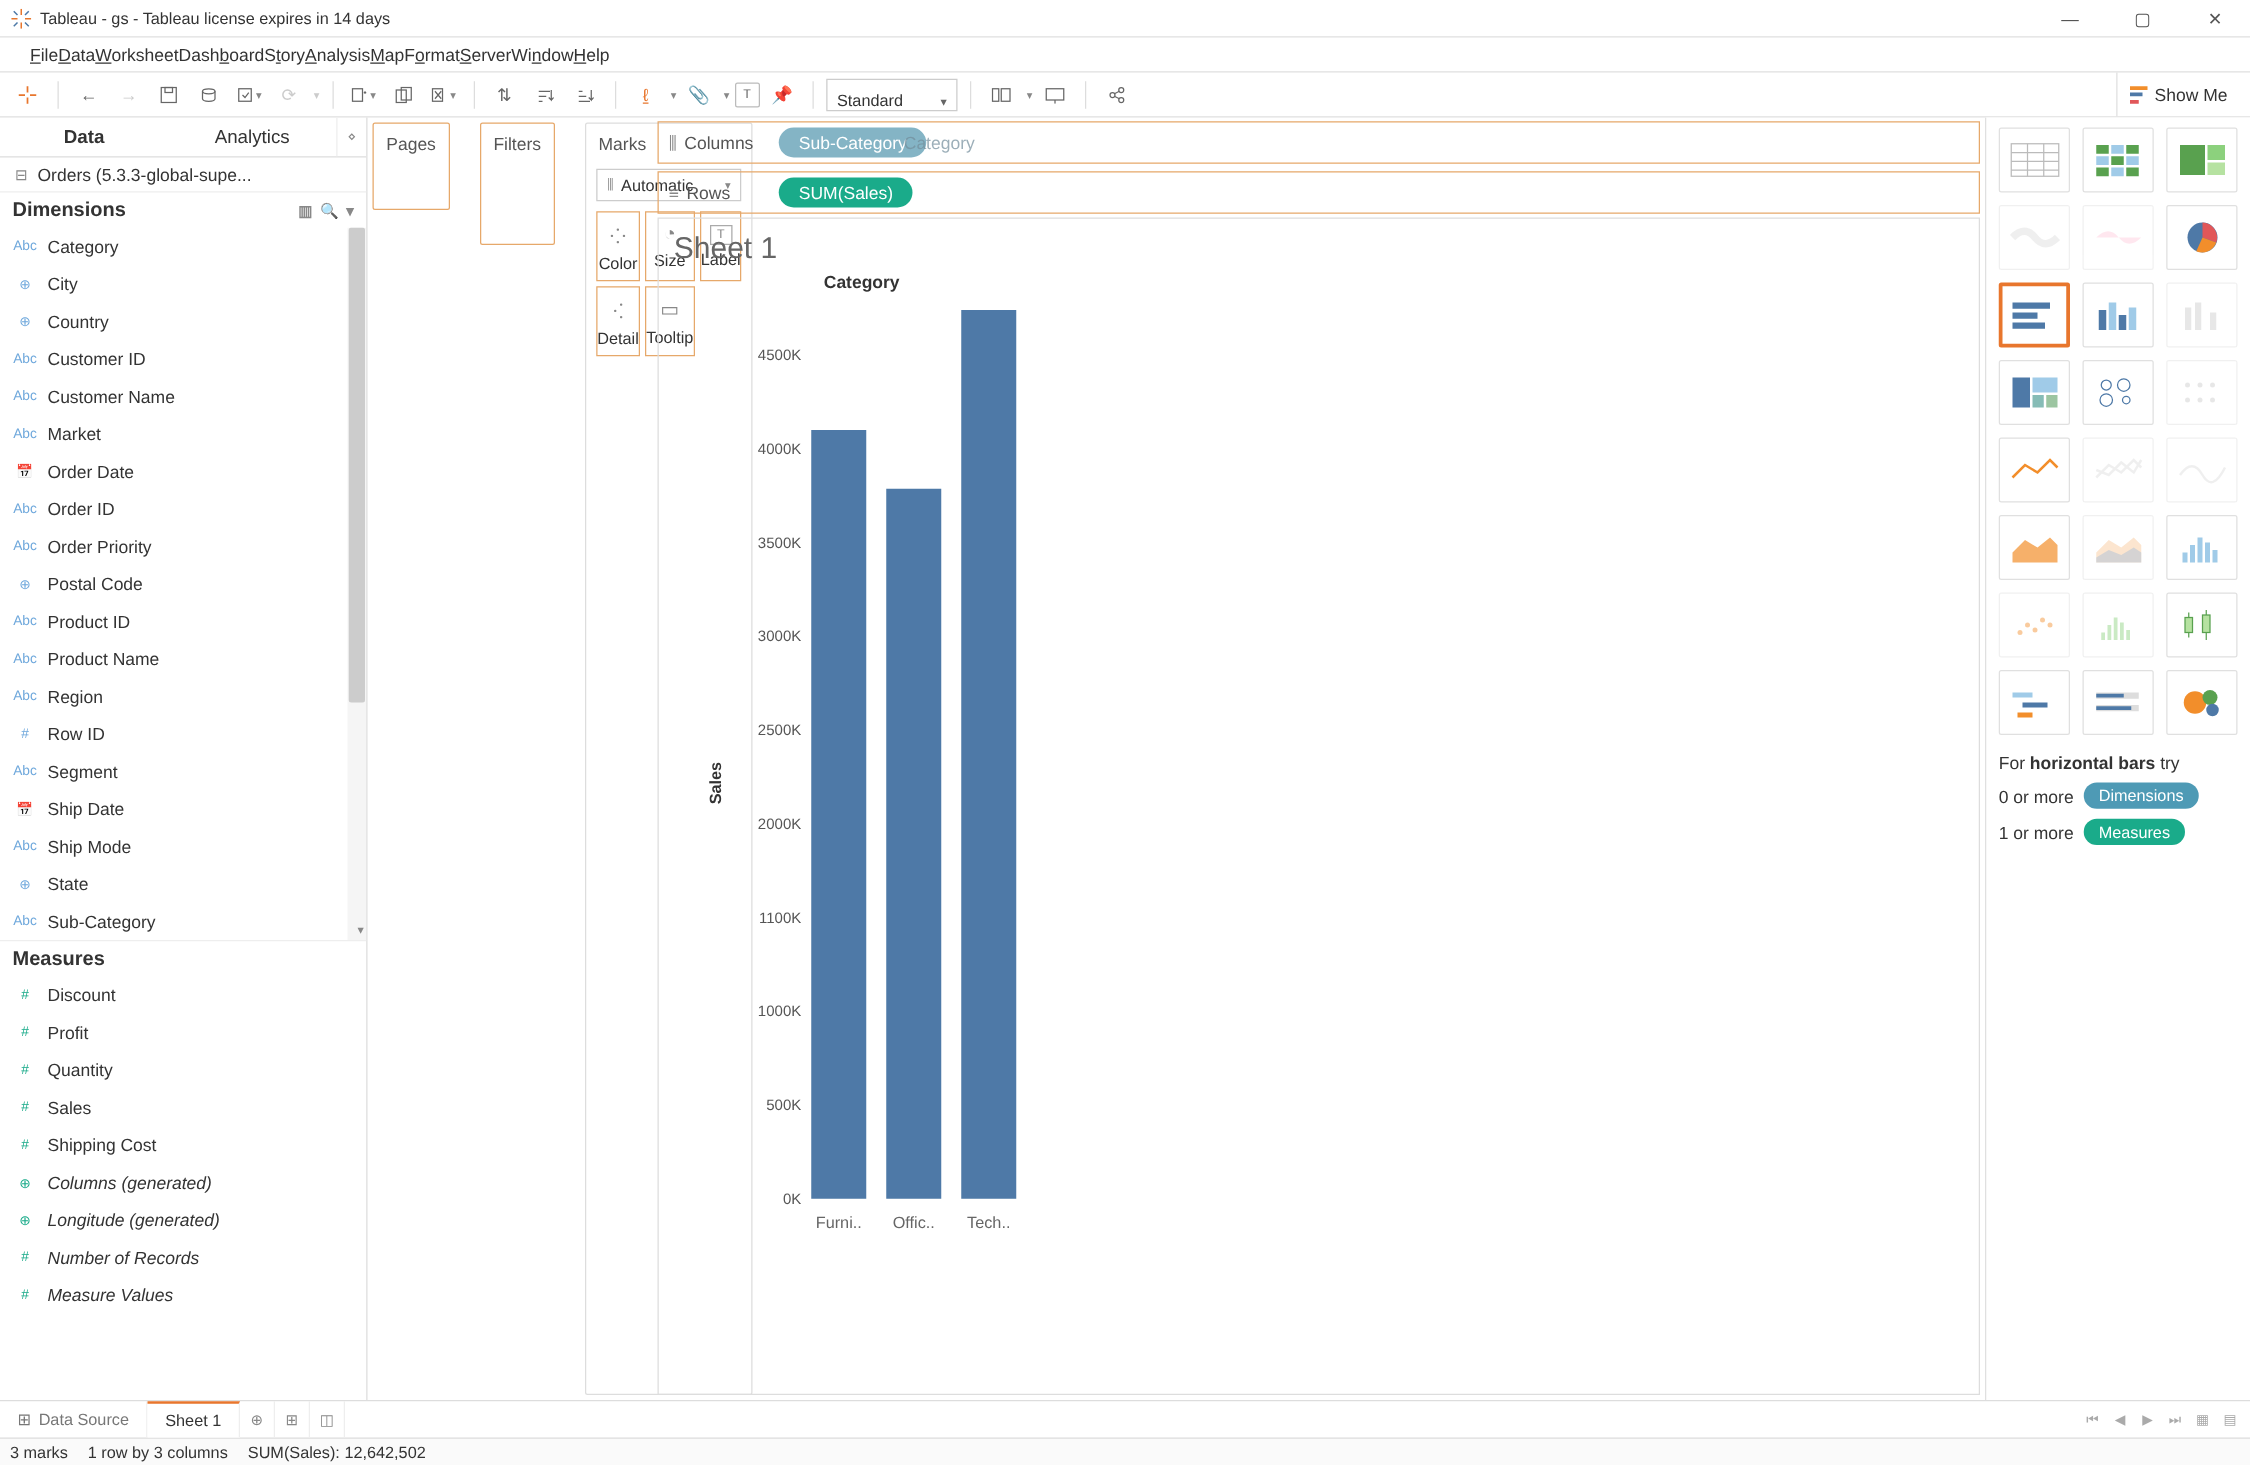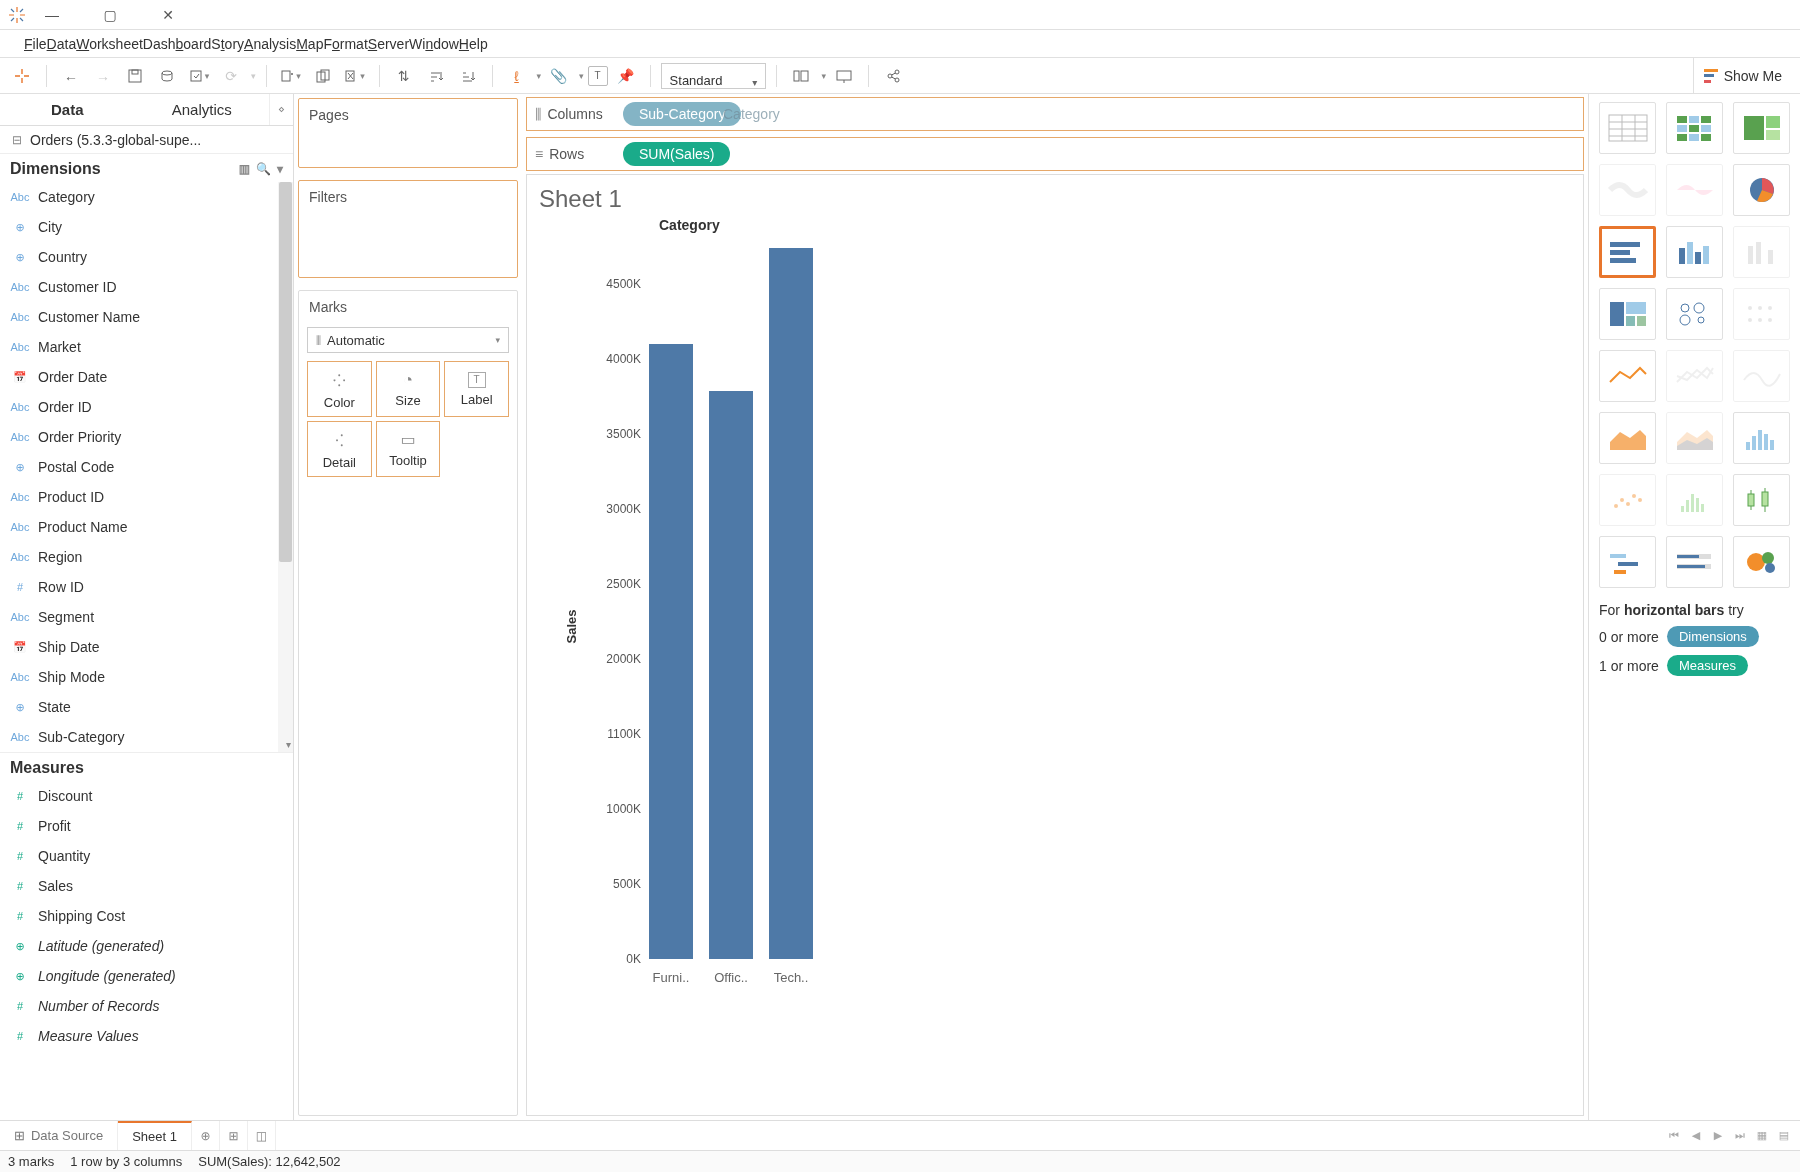--- a/index.html
+++ b/index.html
@@ -48,21 +48,21 @@
 .fl-thumb { position:absolute; right:1px; top:0; width:13px; height:380px; background:#ccc; border-radius:2px;}
 .fl-items { padding-right:16px; }
 .fl-item { height: 30px; display:flex; align-items:center; padding: 0 10px; gap:8px; font-size:14px; cursor:pointer;}
 .fl-item .t-ico { width:20px; font-size:11px; color:#6fa8dc; text-align:center;}
 .fl-item .t-ico.green { color: #1aab8a; }
 .fl-item.italic span.label { font-style: italic; }
 
 .measures-block { border-top: 1px solid #eee; flex:1;}
 
 
-.midcol { width: 228px; display:flex; flex-direction:column; gap:12px; padding: 4px; }
+.midcol { width: 228px; display:flex; flex-direction:row; gap:24px; padding: 4px; }
 .shelf { border:1px solid #e6a86a; border-radius:2px; background:#fff;}
 .shelf.neutral{ border-color:#ddd;}
 .shelf-title { font-size: 14px; color:#555; padding: 8px 10px;}
 .shelf.pages { height: 70px;}
 .shelf.filters { height: 98px;}
 .shelf.marks { flex: 1; }
 .shelf .automatic { margin: 4px 8px; border:1px solid #ccc; height:26px; display:flex; align-items:center; padding:0 8px; font-size:13px; justify-content:space-between;}
 .mark-grid { display:grid; grid-template-columns: repeat(3, 1fr); gap:4px; padding: 4px 8px;}
 .mark-cell { border:1px solid #e6a86a; height:56px; display:flex; flex-direction:column; align-items:center; justify-content:center; gap:4px; font-size:13px; cursor:pointer;}
 .mark-cell .mi { font-size:16px; color:#888;}
@@ -120,20 +120,21 @@
 
 <div class="titlebar">
   <span class="logo">
     <svg width="16" height="16" viewBox="0 0 16 16">
         <g fill="none" stroke-width="1.2">
           <path stroke="#e8762d" d="M8 0v5M8 11v5M0 8h5M11 8h5"></path>
           <path stroke="#4e79a7" d="M2 2l3 3M11 11l3 3M14 2l-3 3M5 11l-3 3"></path>
         </g>
       </svg>
   </span>
+  <span class="title">Tableau - gs - Tableau license expires in 14 days</span>
   <div class="winbtns">
     <span>—</span>
     <span>▢</span>
     <span>✕</span>
   </div>
 </div>
 
 <div class="menubar">
   <span><u>F</u>ile</span>
   <span><u>D</u>ata</span>
@@ -386,21 +387,21 @@
             <div class="fl-item">
               <span class="t-ico green">#</span>
               <span class="label">Sales</span>
             </div>
             <div class="fl-item">
               <span class="t-ico green">#</span>
               <span class="label">Shipping Cost</span>
             </div>
             <div class="fl-item italic">
               <span class="t-ico green">⊕</span>
-              <span class="label">Latitude (generated)</span>
+              <span class="label">Columns (generated)</span>
             </div>
             <div class="fl-item italic">
               <span class="t-ico green">⊕</span>
               <span class="label">Longitude (generated)</span>
             </div>
             <div class="fl-item italic">
               <span class="t-ico green">#</span>
               <span class="label">Number of Records</span>
             </div>
             <div class="fl-item italic">

